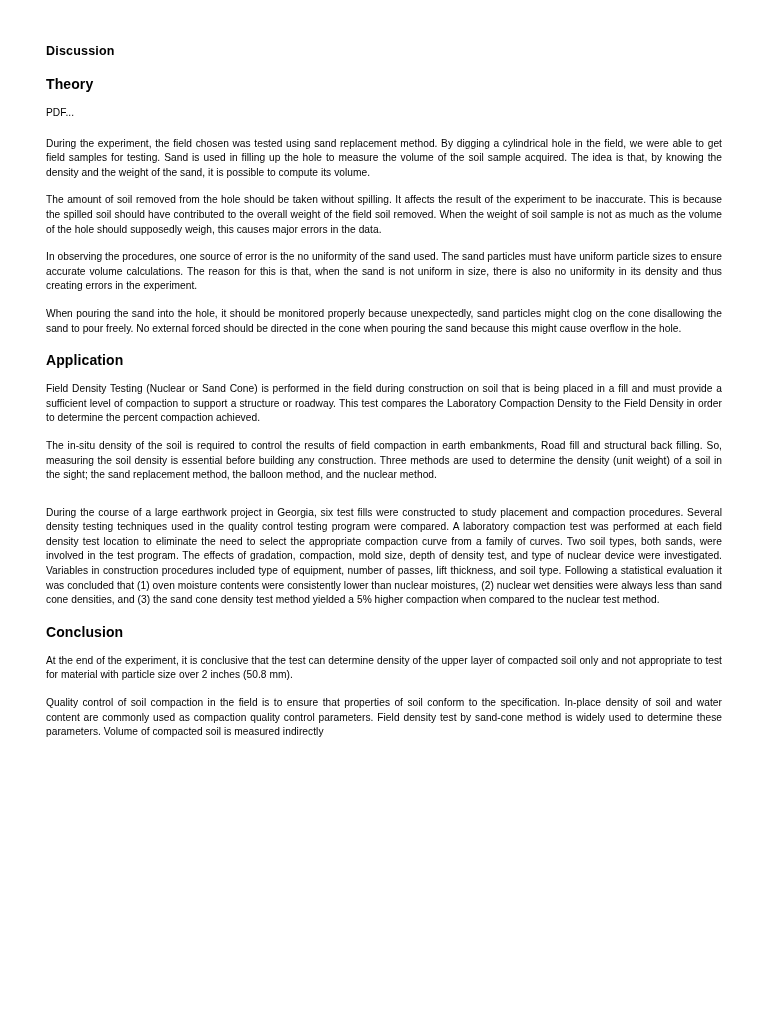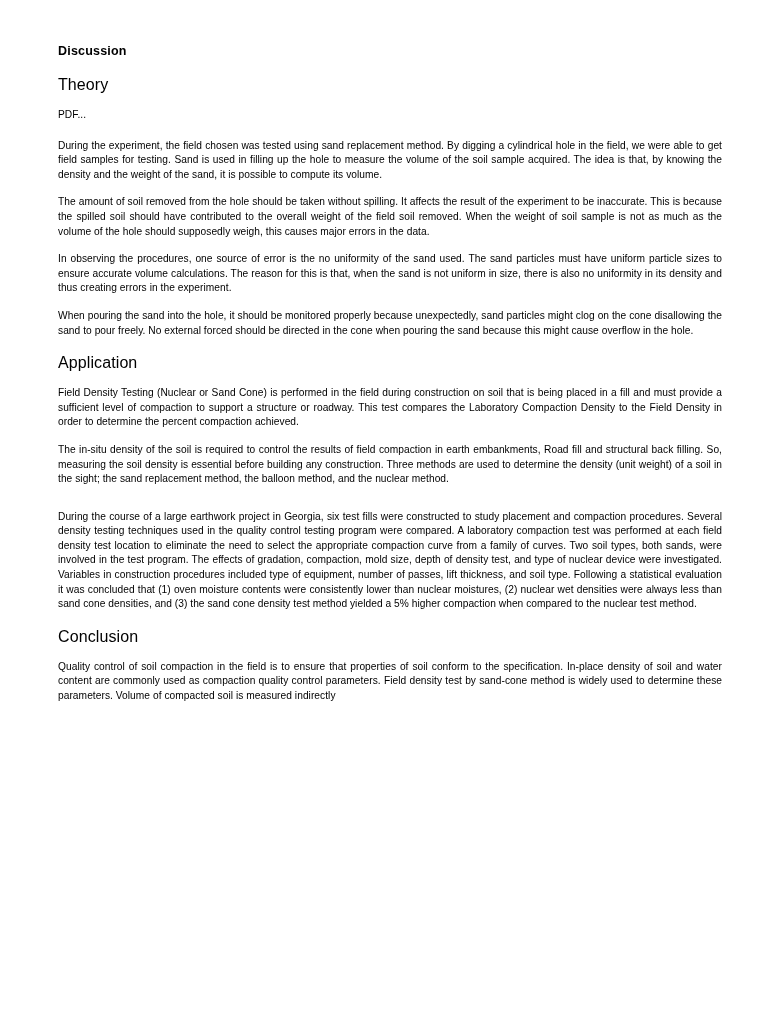--- a/index.html
+++ b/index.html
@@ -11,32 +11,32 @@
     width: 768px;
     height: 1024px;
     font-family: "Liberation Sans", sans-serif;
     color: #000000;
     overflow: hidden;
   }
   .page {
     box-sizing: border-box;
     width: 768px;
     height: 1024px;
-    padding: 44px 46px 0 58px;
+    padding: 44px 46px 0 46px;
     background: #ffffff;
   }
   .doc-title {
     font-size: 12.5px;
     font-weight: bold;
     margin: 0 0 18px 0;
     letter-spacing: 0.2px;
   }
   h2.section {
-    font-size: 16px;
-    font-weight: normal;
+    font-size: 14px;
+    font-weight: bold;
     margin: 0 0 14px 0;
     letter-spacing: 0.1px;
   }
   p.para {
     font-size: 10.2px;
     line-height: 14.6px;
     text-align: justify;
     margin: 0 0 13px 0;
     letter-spacing: 0.05px;
   }
@@ -60,15 +60,16 @@
   <p class="para">In observing the procedures, one source of error is the no uniformity of the sand used. The sand particles must have uniform particle sizes to ensure accurate volume calculations. The reason for this is that, when the sand is not uniform in size, there is also no uniformity in its density and thus creating errors in the experiment.</p>
   <p class="para last-of-block">When pouring the sand into the hole, it should be monitored properly because unexpectedly, sand particles might clog on the cone disallowing the sand to pour freely. No external forced should be directed in the cone when pouring the sand because this might cause overflow in the hole.</p>
 
   <h2 class="section">Application</h2>
   <p class="para">Field Density Testing (Nuclear or Sand Cone) is performed in the field during construction on soil that is being placed in a fill and must provide a sufficient level of compaction to support a structure or roadway. This test compares the Laboratory Compaction Density to the Field Density in order to determine the percent compaction achieved.</p>
   <p class="para">The in-situ density of the soil is required to control the results of field compaction in earth embankments, Road fill and structural back filling. So, measuring the soil density is essential before building any construction. Three methods are used to determine the density (unit weight) of a soil in the sight; the sand replacement method, the balloon method, and the nuclear method.</p>
   <div class="spacer-md"></div>
   <p class="para last-of-block">During the course of a large earthwork project in Georgia, six test fills were constructed to study placement and compaction procedures. Several density testing techniques used in the quality control testing program were compared. A laboratory compaction test was performed at each field density test location to eliminate the need to select the appropriate compaction curve from a family of curves. Two soil types, both sands, were involved in the test program. The effects of gradation, compaction, mold size, depth of density test, and type of nuclear device were investigated. Variables in construction procedures included type of equipment, number of passes, lift thickness, and soil type. Following a statistical evaluation it was concluded that (1) oven moisture contents were consistently lower than nuclear moistures, (2) nuclear wet densities were always less than sand cone densities, and (3) the sand cone density test method yielded a 5% higher compaction when compared to the nuclear test method.</p>
 
   <h2 class="section">Conclusion</h2>
+  <p class="para">At the end of the experiment, it is conclusive that the test can determine density of the upper layer of compacted soil only and not appropriate to test for material with particle size over 2 inches (50.8 mm).</p>
   <p class="para">Quality control of soil compaction in the field is to ensure that properties of soil conform to the specification. In-place density of soil and water content are commonly used as compaction quality control parameters. Field density test by sand-cone method is widely used to determine these parameters. Volume of compacted soil is measured indirectly</p>
 
 </div>
 
 </body></html>

